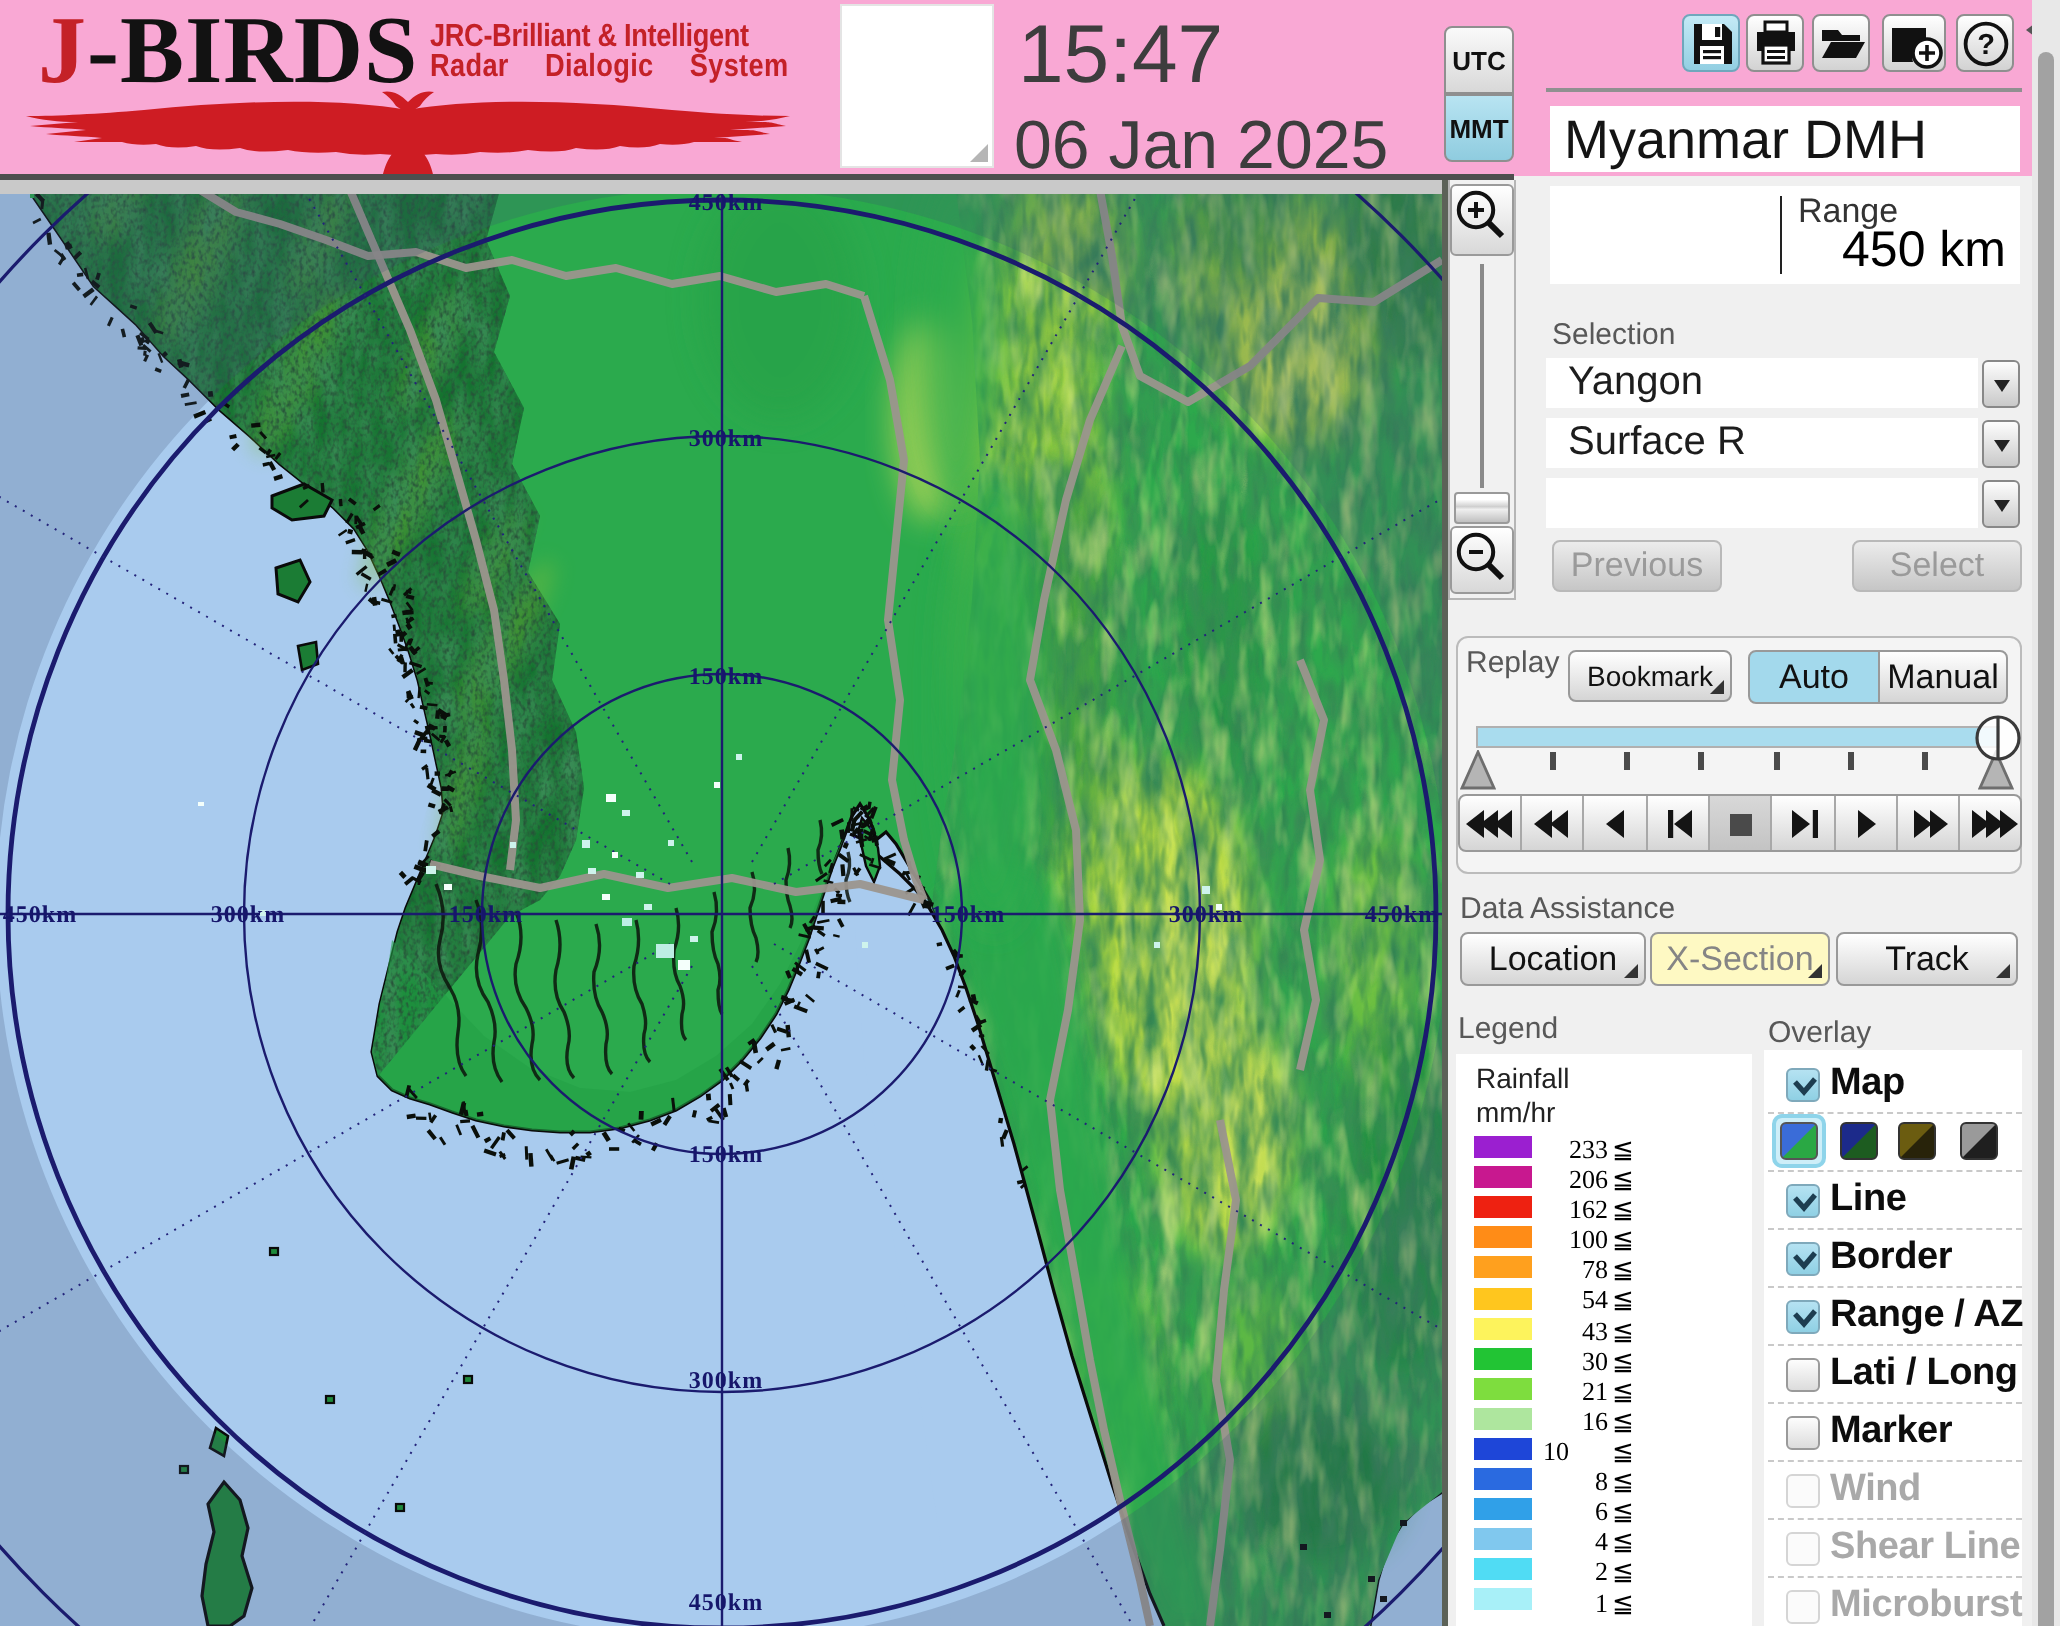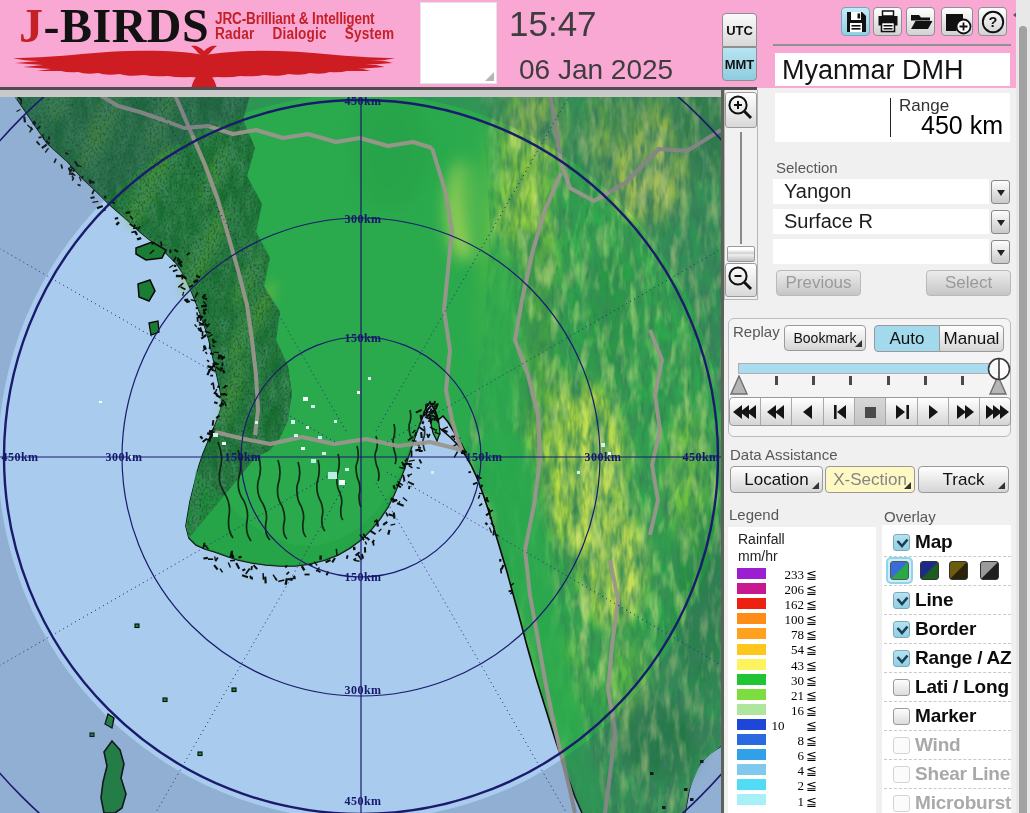--- a/index.html
+++ b/index.html
@@ -6,22 +6,22 @@
 *{box-sizing:border-box;}
 .abs{position:absolute;}
 #header{position:absolute;left:0;top:0;width:1030px;height:88px;background:#f9a8d4;}
 #hline{position:absolute;left:0;top:87px;width:757px;height:3px;background:#4e4e4e;}
 .jb{position:absolute;left:19px;top:-2px;font-family:"Liberation Serif",serif;font-weight:bold;font-size:48px;color:#121212;letter-spacing:0.5px;}
 .jb .red{color:#c42127;}
 .tagline{position:absolute;left:215px;top:11px;color:#c42127;font-weight:bold;font-size:16px;line-height:15px;letter-spacing:-0.2px;transform:scaleX(0.85);transform-origin:0 0;white-space:nowrap;}
 .tag2{letter-spacing:0.2px;word-spacing:6px;}
 #whitebox{position:absolute;left:420px;top:2px;width:77px;height:82px;background:#ffffff;border:1px solid #e4e4e4;}
 #grip{position:absolute;right:2px;bottom:2px;width:0;height:0;border-left:9px solid transparent;border-bottom:9px solid #b5b5b5;}
-#time{position:absolute;left:509px;top:4px;font-size:35px;color:#3d3d3d;}
-#date{position:absolute;left:519px;top:54px;font-size:28px;color:#3d3d3d;}
+#time{position:absolute;left:509px;top:4px;font-size:41px;color:#3d3d3d;}
+#date{position:absolute;left:507px;top:54px;font-size:34px;color:#3d3d3d;}
 .tzbtn{position:absolute;left:722px;width:35px;height:34px;border:1px solid #8f8f8f;font-weight:bold;font-size:13px;display:flex;align-items:center;justify-content:center;color:#111;}
 #utc{top:13px;border-radius:4px 4px 0 0;background:linear-gradient(#fafafa,#d8d8d8);}
 #mmt{top:47px;border-radius:0 0 4px 4px;background:linear-gradient(#b8e4f2,#8fccdf);}
 .toolbtn{position:absolute;top:7px;width:29px;height:29px;border:1px solid #8f8f8f;border-radius:4px;background:linear-gradient(#ffffff,#d2d2d2);}
 .toolbtn.blue{background:linear-gradient(#c4eaf6,#92cfe2);border-color:#6fa7bc;}
 .toolbtn svg{position:absolute;left:0;top:0;}
 #arrowL{position:absolute;left:1013px;top:9px;width:0;height:0;border-top:6px solid transparent;border-bottom:6px solid transparent;border-right:8px solid #555;}
 
 #mapwrap{position:absolute;left:0;top:90px;width:721px;height:723px;background:#a8c9ee;}
 #mapborder{position:absolute;left:721px;top:90px;width:3px;height:723px;background:#5c6258;}

